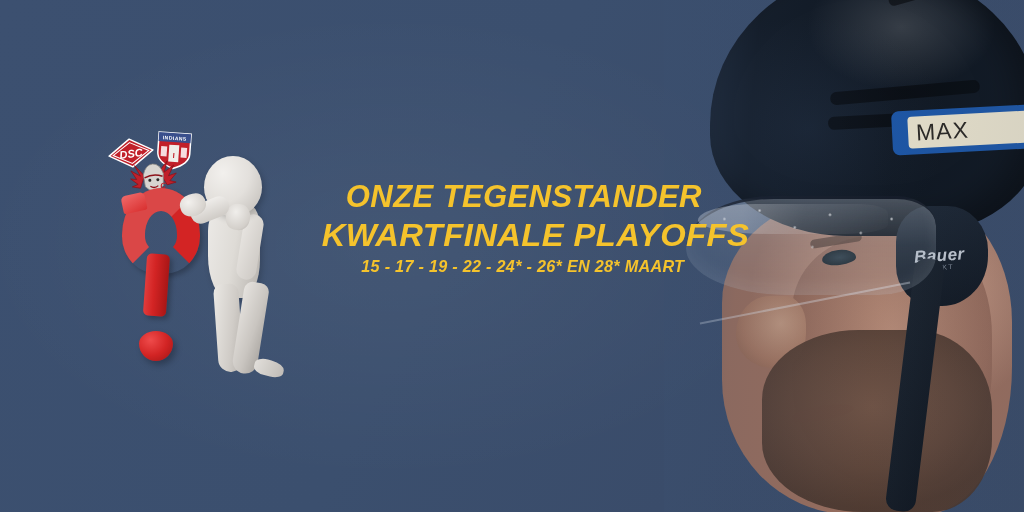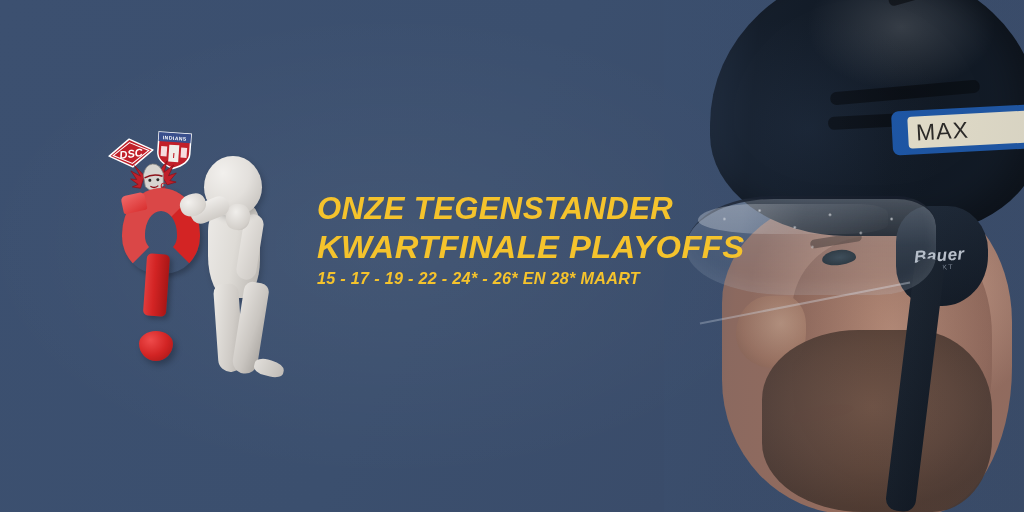--- a/index.html
+++ b/index.html
@@ -28,22 +28,23 @@
   .bg-vignette {
     position: absolute;
     inset: 0;
     background: radial-gradient(ellipse 70% 80% at 38% 48%, rgba(255,255,255,0.045) 0%, rgba(255,255,255,0.0) 58%);
   }
 
   
   .headline {
     position: absolute;
     left: 317px;
-    top: 193px;
+    top: 181px;
     width: 420px;
+    text-align: center;
   }
   .hl-line {
     color: #f5c32c;
     font-family: "Liberation Sans", sans-serif;
     font-weight: 700;
     font-style: italic;
     letter-spacing: 0.4px;
     white-space: nowrap;
     line-height: 1;
   }

